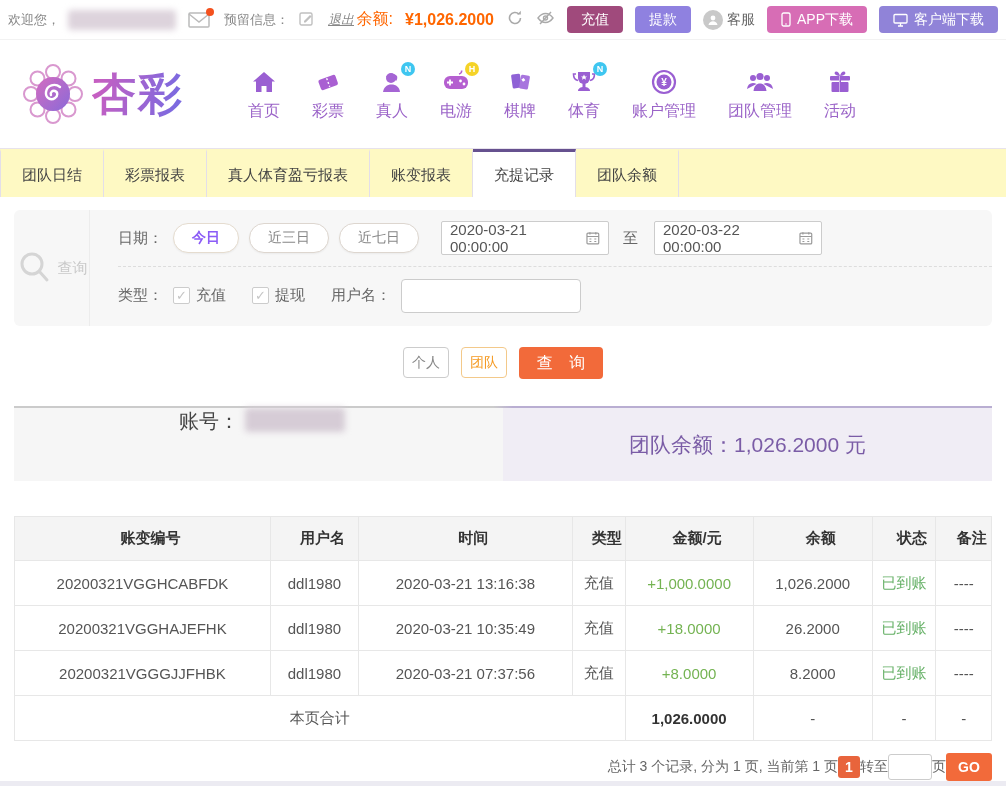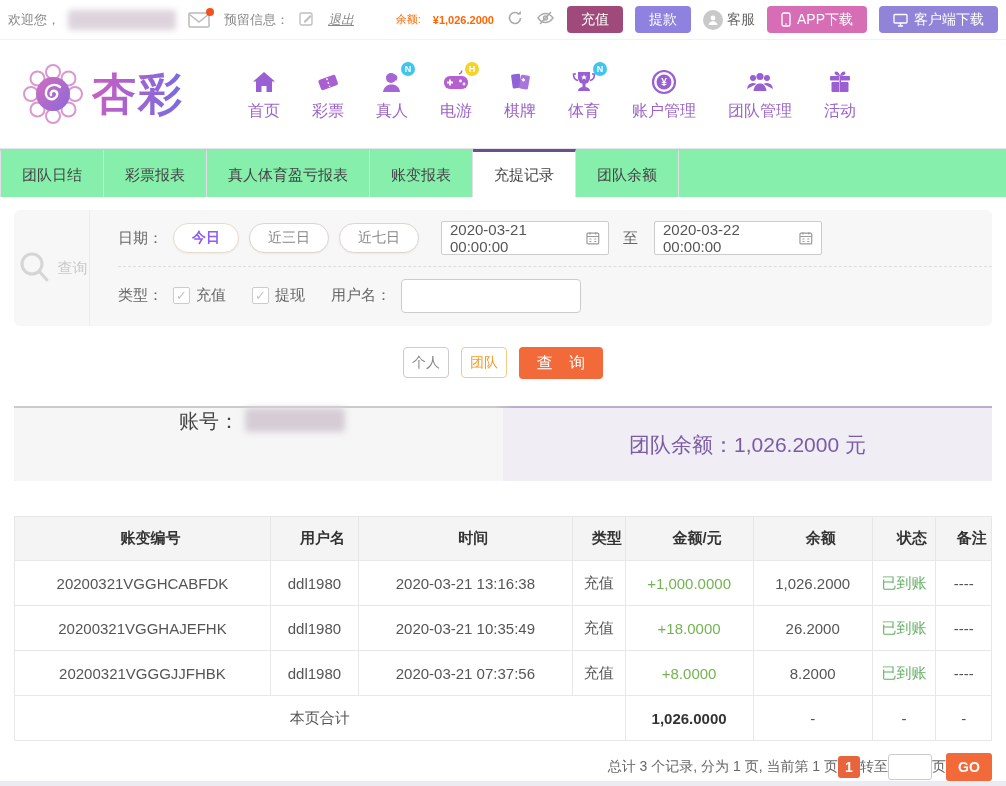--- a/index.html
+++ b/index.html
@@ -9,21 +9,21 @@
 
   
   .topbar { height:40px; display:flex; align-items:center; padding:0 8px; font-size:13px; color:#888; border-bottom:1px solid #f2f2f2; }
   .topbar .gap { margin-left:10px; }
   .blur-name { width:108px; height:20px; background:#ddd3dc; border-radius:3px; filter:blur(3px); margin:0 8px; }
   .mail-wrap { position:relative; width:22px; height:16px; margin:0 14px 0 4px; }
   .mail-wrap svg { display:block; }
   .red-dot { position:absolute; top:-4px; right:-4px; width:8px; height:8px; border-radius:50%; background:#f4511e; }
   .logout { font-style:italic; text-decoration:underline; color:#888; margin-left:14px; }
   .tb-right { margin-left:auto; display:flex; align-items:center; gap:12px; }
-  .balance-label, .balance-value { color:#ff6600; font-size:11px; }
+  .balance-label, .balance-value { color:#ff6600; font-size:16px; }
   .balance-value { font-weight:bold; }
   .tb-btn { display:inline-flex; align-items:center; gap:6px; height:27px; padding:0 14px; border-radius:4px; color:#fff; font-size:14px; border:none; cursor:pointer; }
   .btn-recharge { background:#a04a7c; }
   .btn-withdraw { background:#8f81e0; }
   .btn-app { background:#d76db5; }
   .btn-client { background:#9083d8; }
   .svc { display:flex; align-items:center; gap:4px; color:#666; font-size:14px; }
   .svc-avatar { width:20px; height:20px; border-radius:50%; background:#c9c9c9; display:inline-flex; align-items:center; justify-content:center; }
 
   
@@ -32,21 +32,21 @@
   .logo-text { font-size:44px; font-weight:bold; letter-spacing:2px;
     background:linear-gradient(100deg,#c55fc2 10%,#7b6ae0 90%); -webkit-background-clip:text; background-clip:text; color:transparent; }
   .nav { display:flex; gap:32px; margin-left:36px; }
   .nav-item { display:flex; flex-direction:column; align-items:center; gap:4px; cursor:pointer; color:#9b64c8; font-size:16px; }
   .nav-ico { position:relative; width:30px; height:30px; display:flex; align-items:center; justify-content:center; }
   .nav-badge { position:absolute; top:-5px; right:-8px; width:14px; height:14px; border-radius:50%; font-size:9px; font-weight:bold; color:#fff; display:flex; align-items:center; justify-content:center; }
   .badge-cyan { background:#3ec6f0; }
   .badge-yellow { background:#f5d327; }
 
   
-  .tabbar { height:49px; background:#86efac; display:flex; border-top:1px solid #e7e2ec; }
+  .tabbar { height:49px; background:#fef9c3; display:flex; border-top:1px solid #e7e2ec; }
   .tab { padding:0 21px; line-height:46px; font-size:15px; color:#444; border-right:1px solid #e3dee9; cursor:pointer; border-top:3px solid transparent; }
   .tab:first-child { border-left:1px solid #e3dee9; }
   .tab.active { background:#fff; border-top:3px solid #66518f; }
 
   
   .content { padding:0 14px; }
   .filter { margin-top:13px; background:#f7f7f7; border-radius:6px; display:flex; min-height:116px; }
   .filter-side { width:76px; border-right:1px solid #ececec; display:flex; align-items:center; justify-content:center; gap:4px; color:#c9c9c9; font-size:15px; }
   .filter-main { flex:1; padding:0 0 0 28px; }
   .f-row { display:flex; align-items:center; min-height:57px; }

